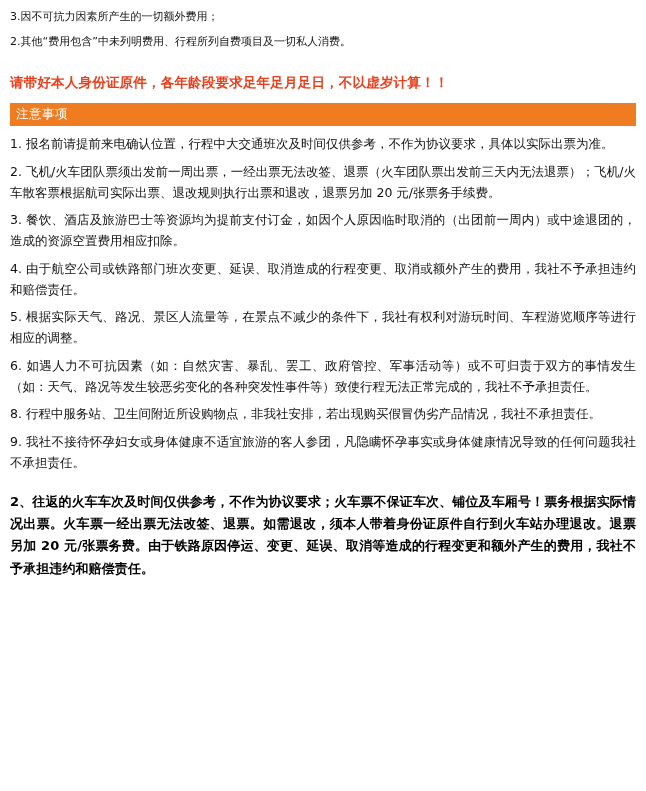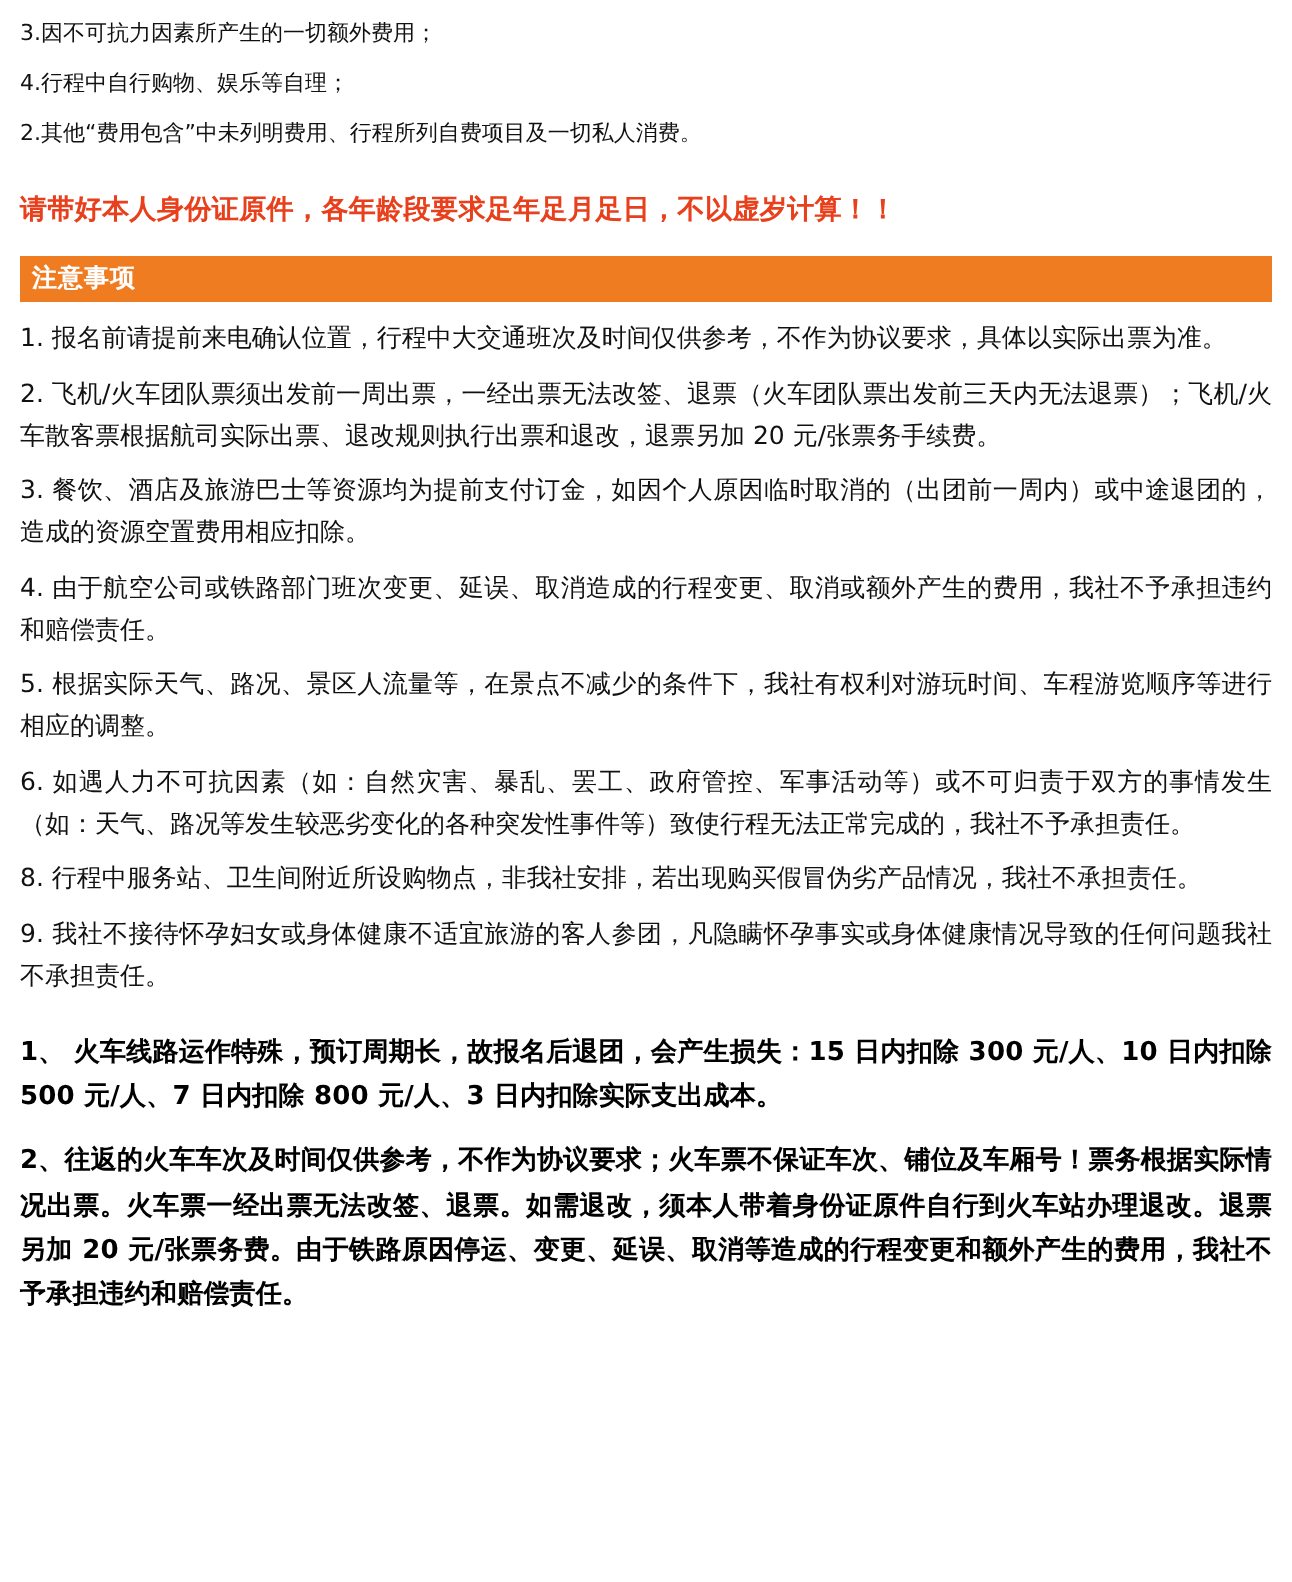--- a/index.html
+++ b/index.html
@@ -28,26 +28,25 @@
   .top-list .line {
     margin-bottom: 7px;
   }
   .notice-red {
     color: #e8401c;
     font-weight: bold;
     font-size: 13.5px;
     line-height: 1.6;
     margin: 10px 0 10px 0;
     letter-spacing: 0.2px;
-    font-family: Liberation Mono, monospace;
   }
   .section-bar {
     background: #f07c22;
     color: #ffffff;
-    font-weight: bold;
+    font-weight: normal;
     font-size: 12.5px;
     padding: 3px 6px;
     display: block;
     width: 100%;
     box-sizing: border-box;
     margin: 0 0 8px 0;
     letter-spacing: 0.5px;
   }
   .terms .line {
     margin-bottom: 7px;
@@ -66,21 +65,20 @@
   .spacer-sm { height: 4px; }
   .spacer-md { height: 10px; }
 </style>
 </head>
 <body>
 
 <div class="page">
 
   <div class="top-list">
     <p class="line">3.因不可抗力因素所产生的一切额外费用；</p>
-    <p class="line">4.行程中自行购物、娱乐等自理；</p>
     <p class="line">2.其他“费用包含”中未列明费用、行程所列自费项目及一切私人消费。</p>
   </div>
 
   <div class="spacer-sm"></div>
 
   <p class="notice-red">请带好本人身份证原件，各年龄段要求足年足月足日，不以虚岁计算！！</p>
 
   <div class="section-bar">注意事项</div>
 
   <div class="terms">
@@ -90,18 +88,17 @@
     <p class="line">4. 由于航空公司或铁路部门班次变更、延误、取消造成的行程变更、取消或额外产生的费用，我社不予承担违约和赔偿责任。</p>
     <p class="line">5. 根据实际天气、路况、景区人流量等，在景点不减少的条件下，我社有权利对游玩时间、车程游览顺序等进行相应的调整。</p>
     <p class="line">6. 如遇人力不可抗因素（如：自然灾害、暴乱、罢工、政府管控、军事活动等）或不可归责于双方的事情发生（如：天气、路况等发生较恶劣变化的各种突发性事件等）致使行程无法正常完成的，我社不予承担责任。</p>
     <p class="line">8. 行程中服务站、卫生间附近所设购物点，非我社安排，若出现购买假冒伪劣产品情况，我社不承担责任。</p>
     <p class="line">9. 我社不接待怀孕妇女或身体健康不适宜旅游的客人参团，凡隐瞒怀孕事实或身体健康情况导致的任何问题我社不承担责任。</p>
   </div>
 
   <div class="spacer-md"></div>
 
   <div class="bold-section">
-    <p class="bold-block">1、 火车线路运作特殊，预订周期长，故报名后退团，会产生损失：15 日内扣除 300 元/人、10 日内扣除 500 元/人、7 日内扣除 800 元/人、3 日内扣除实际支出成本。</p>
     <p class="bold-block">2、往返的火车车次及时间仅供参考，不作为协议要求；火车票不保证车次、铺位及车厢号！票务根据实际情况出票。火车票一经出票无法改签、退票。如需退改，须本人带着身份证原件自行到火车站办理退改。退票另加 20 元/张票务费。由于铁路原因停运、变更、延误、取消等造成的行程变更和额外产生的费用，我社不予承担违约和赔偿责任。</p>
 
   </div>
 
 </div>
 
 </body></html>

